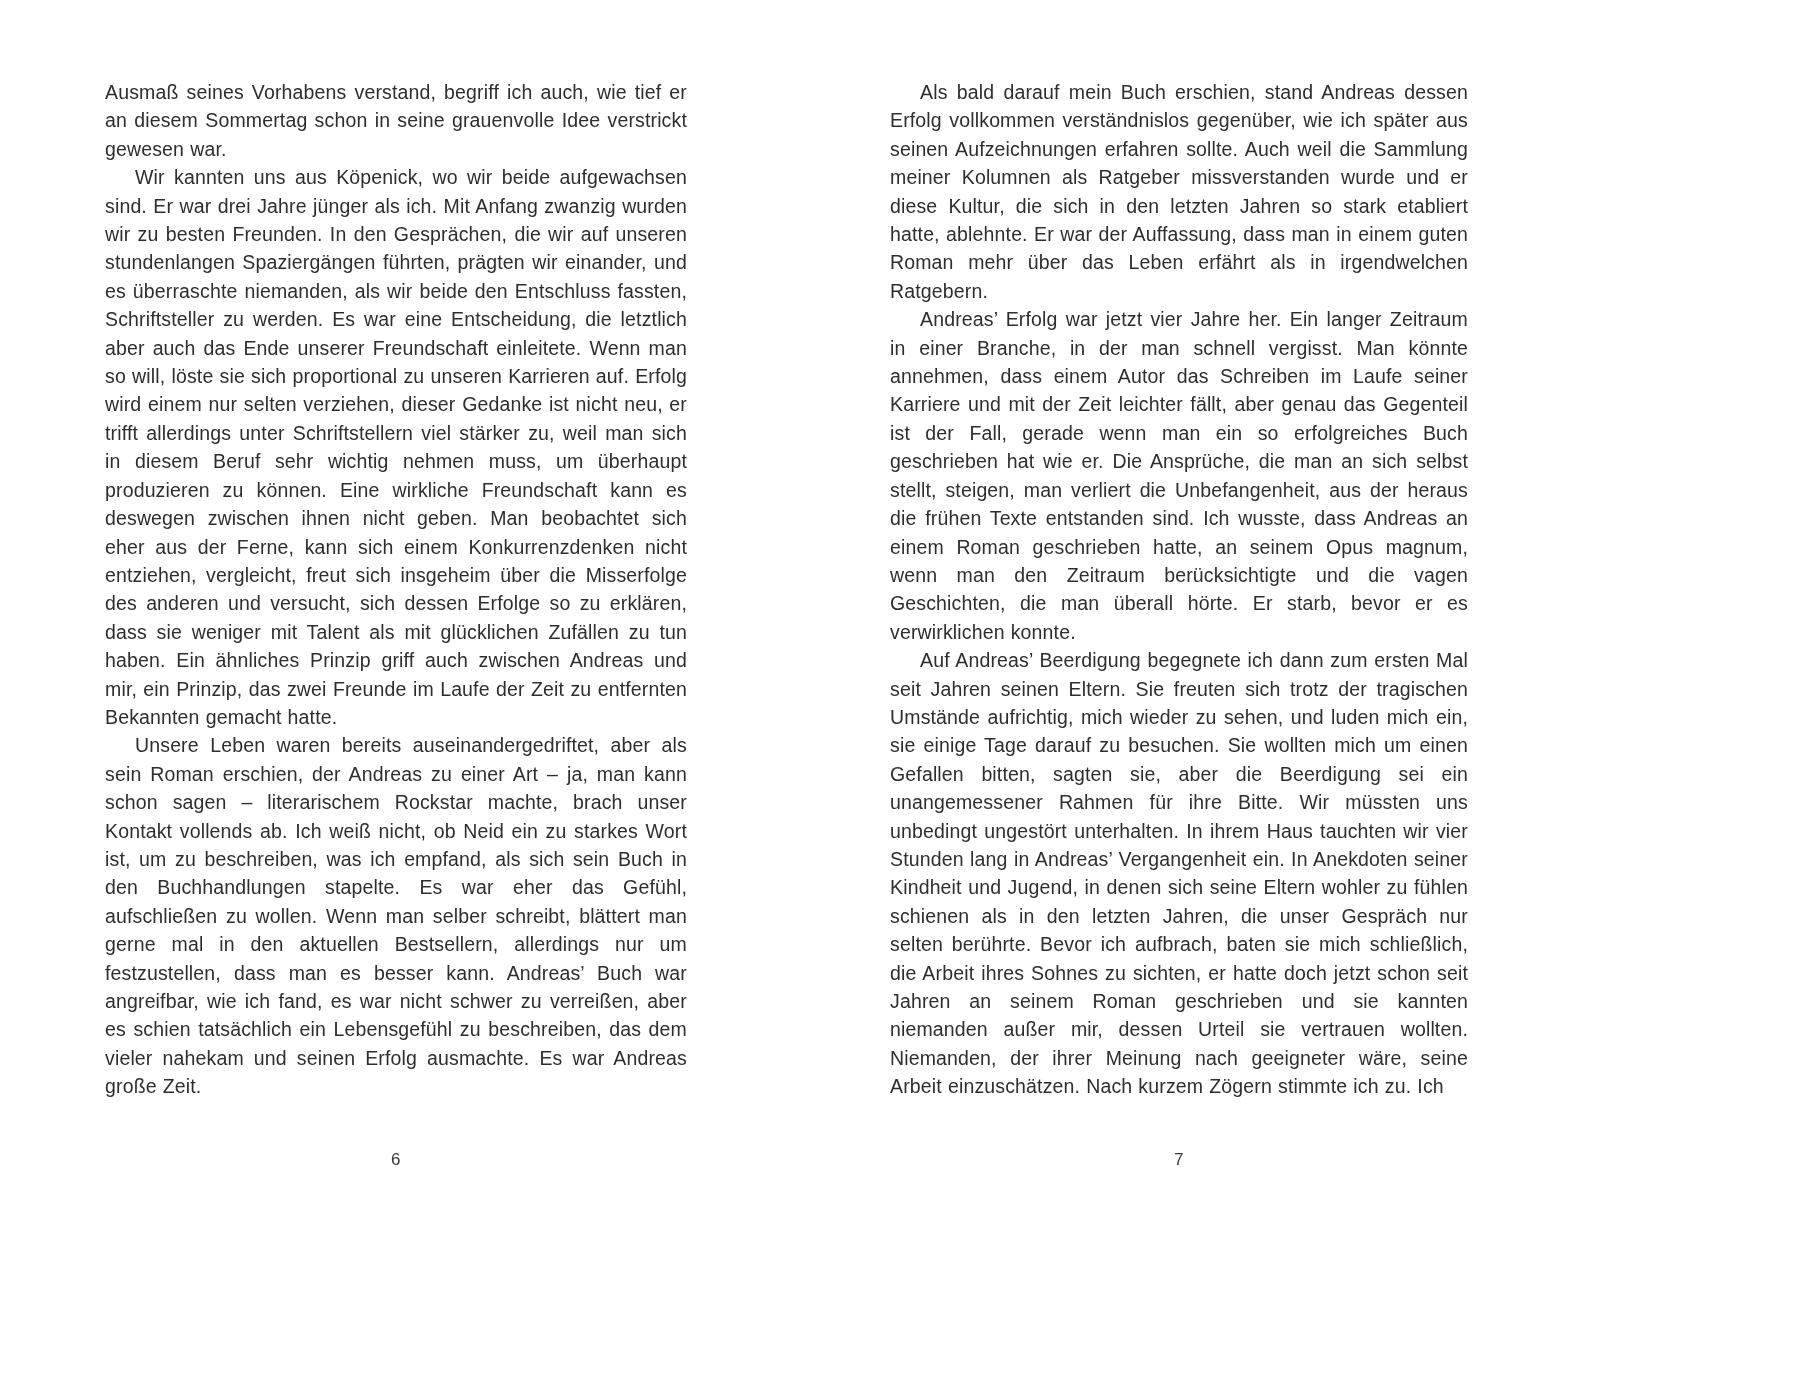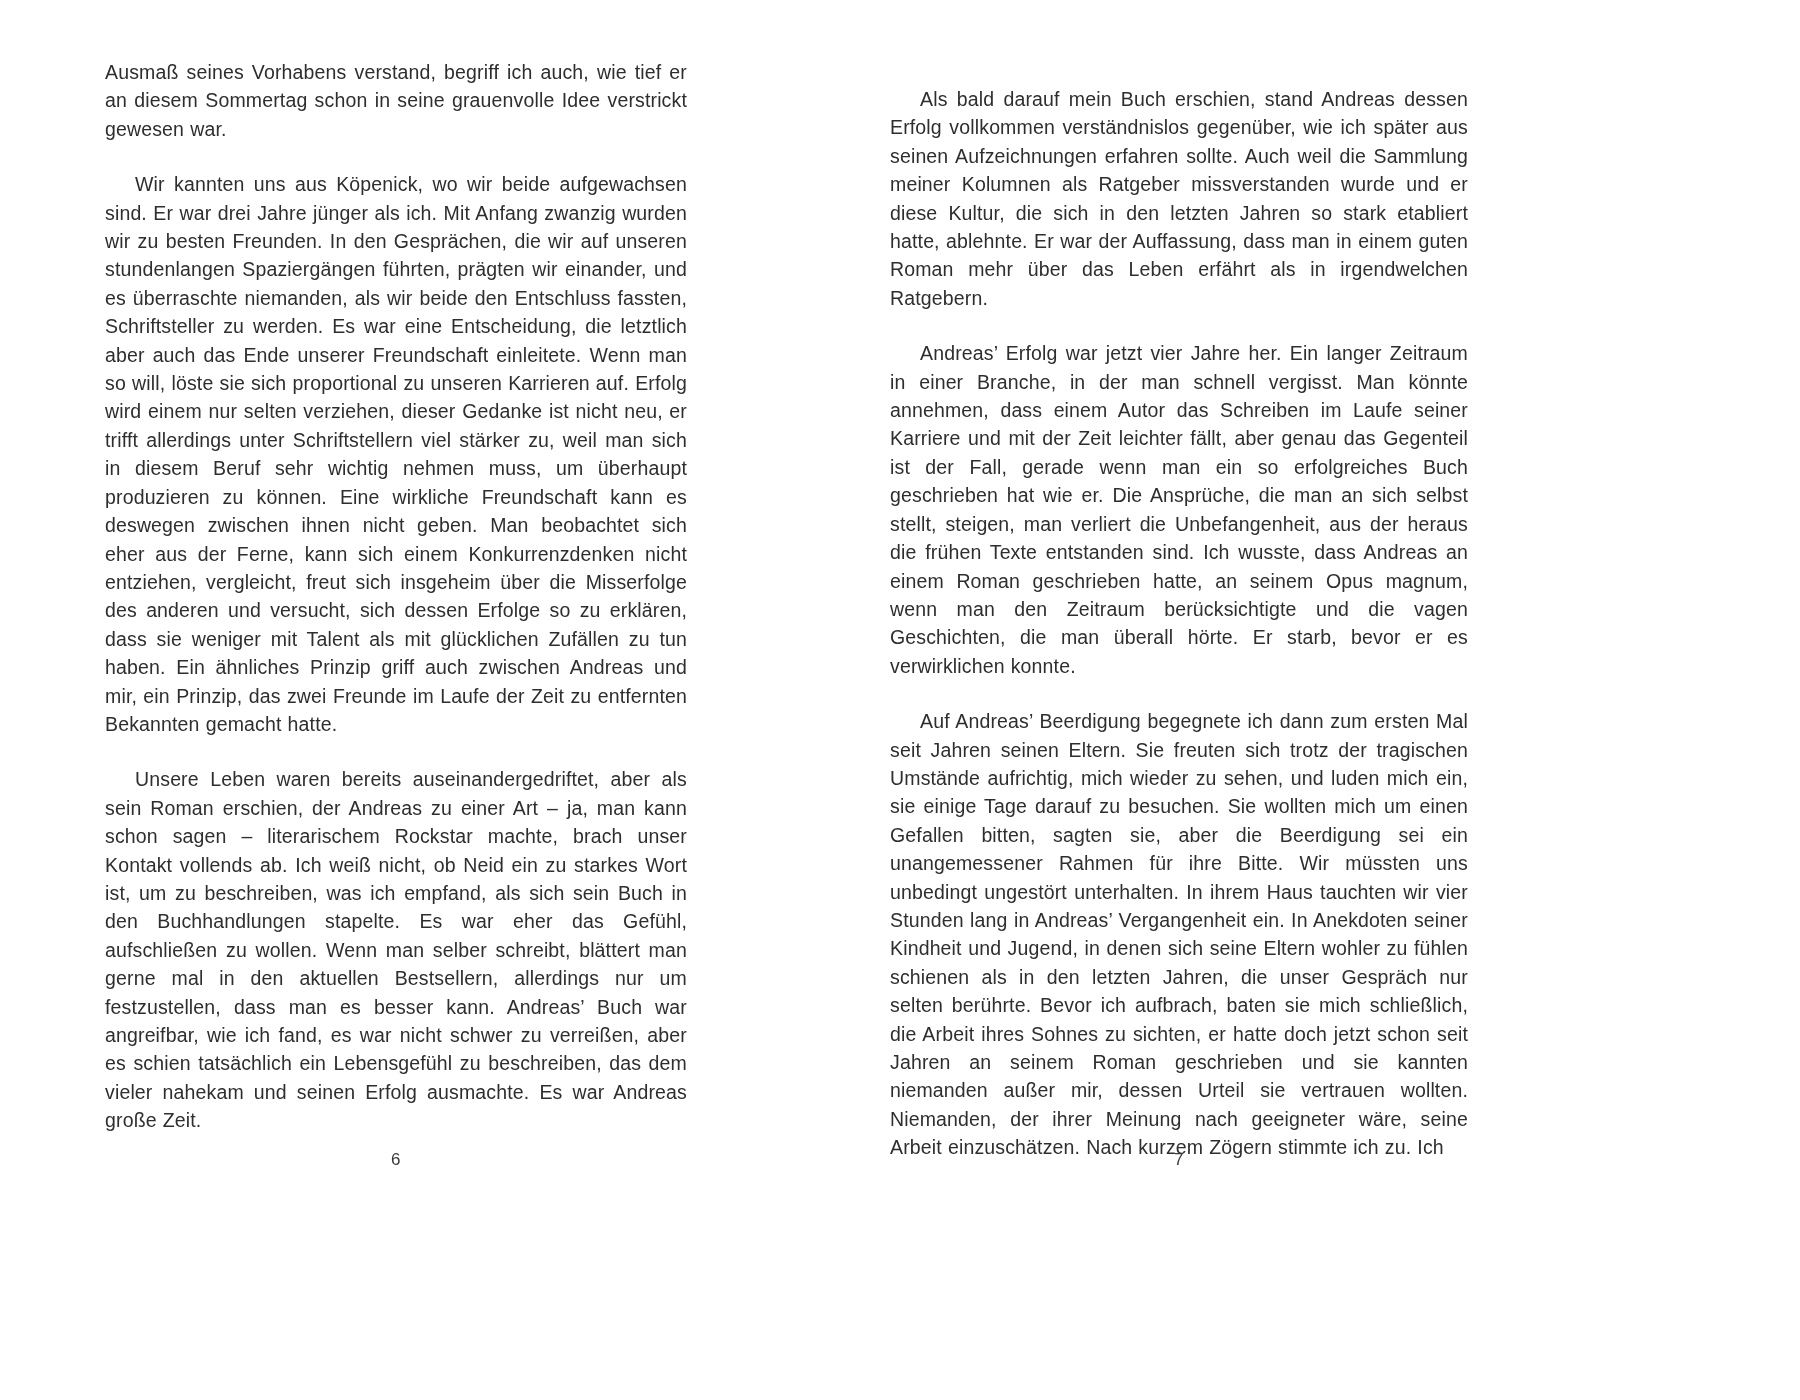--- a/index.html
+++ b/index.html
@@ -16,40 +16,39 @@
     overflow: hidden;
   }
   .spread {
     position: relative;
     width: 1800px;
     height: 1400px;
     background: #ffffff;
   }
   .text-col {
     position: absolute;
-    top: 58px;
+    top: 78px;
     text-align: justify;
     font-size: 19.5px;
     line-height: 28.4px;
     letter-spacing: 0.15px;
     hyphens: auto;
     -webkit-hyphens: auto;
     word-spacing: 0.5px;
   }
   .text-col.left  { left: 105px; width: 582px; }
   .text-col.right { left: 890px; width: 578px; }
 
   .para {
     margin: 0;
     padding: 0;
     text-indent: 0;
   }
   .para.indent {
     text-indent: 30px;
-    margin-top: 27px;
   }
 
   .page-number {
     position: absolute;
     top: 1150px;
     text-align: center;
     font-size: 17px;
     color: #3a3a3a;
     letter-spacing: 0.5px;
   }

